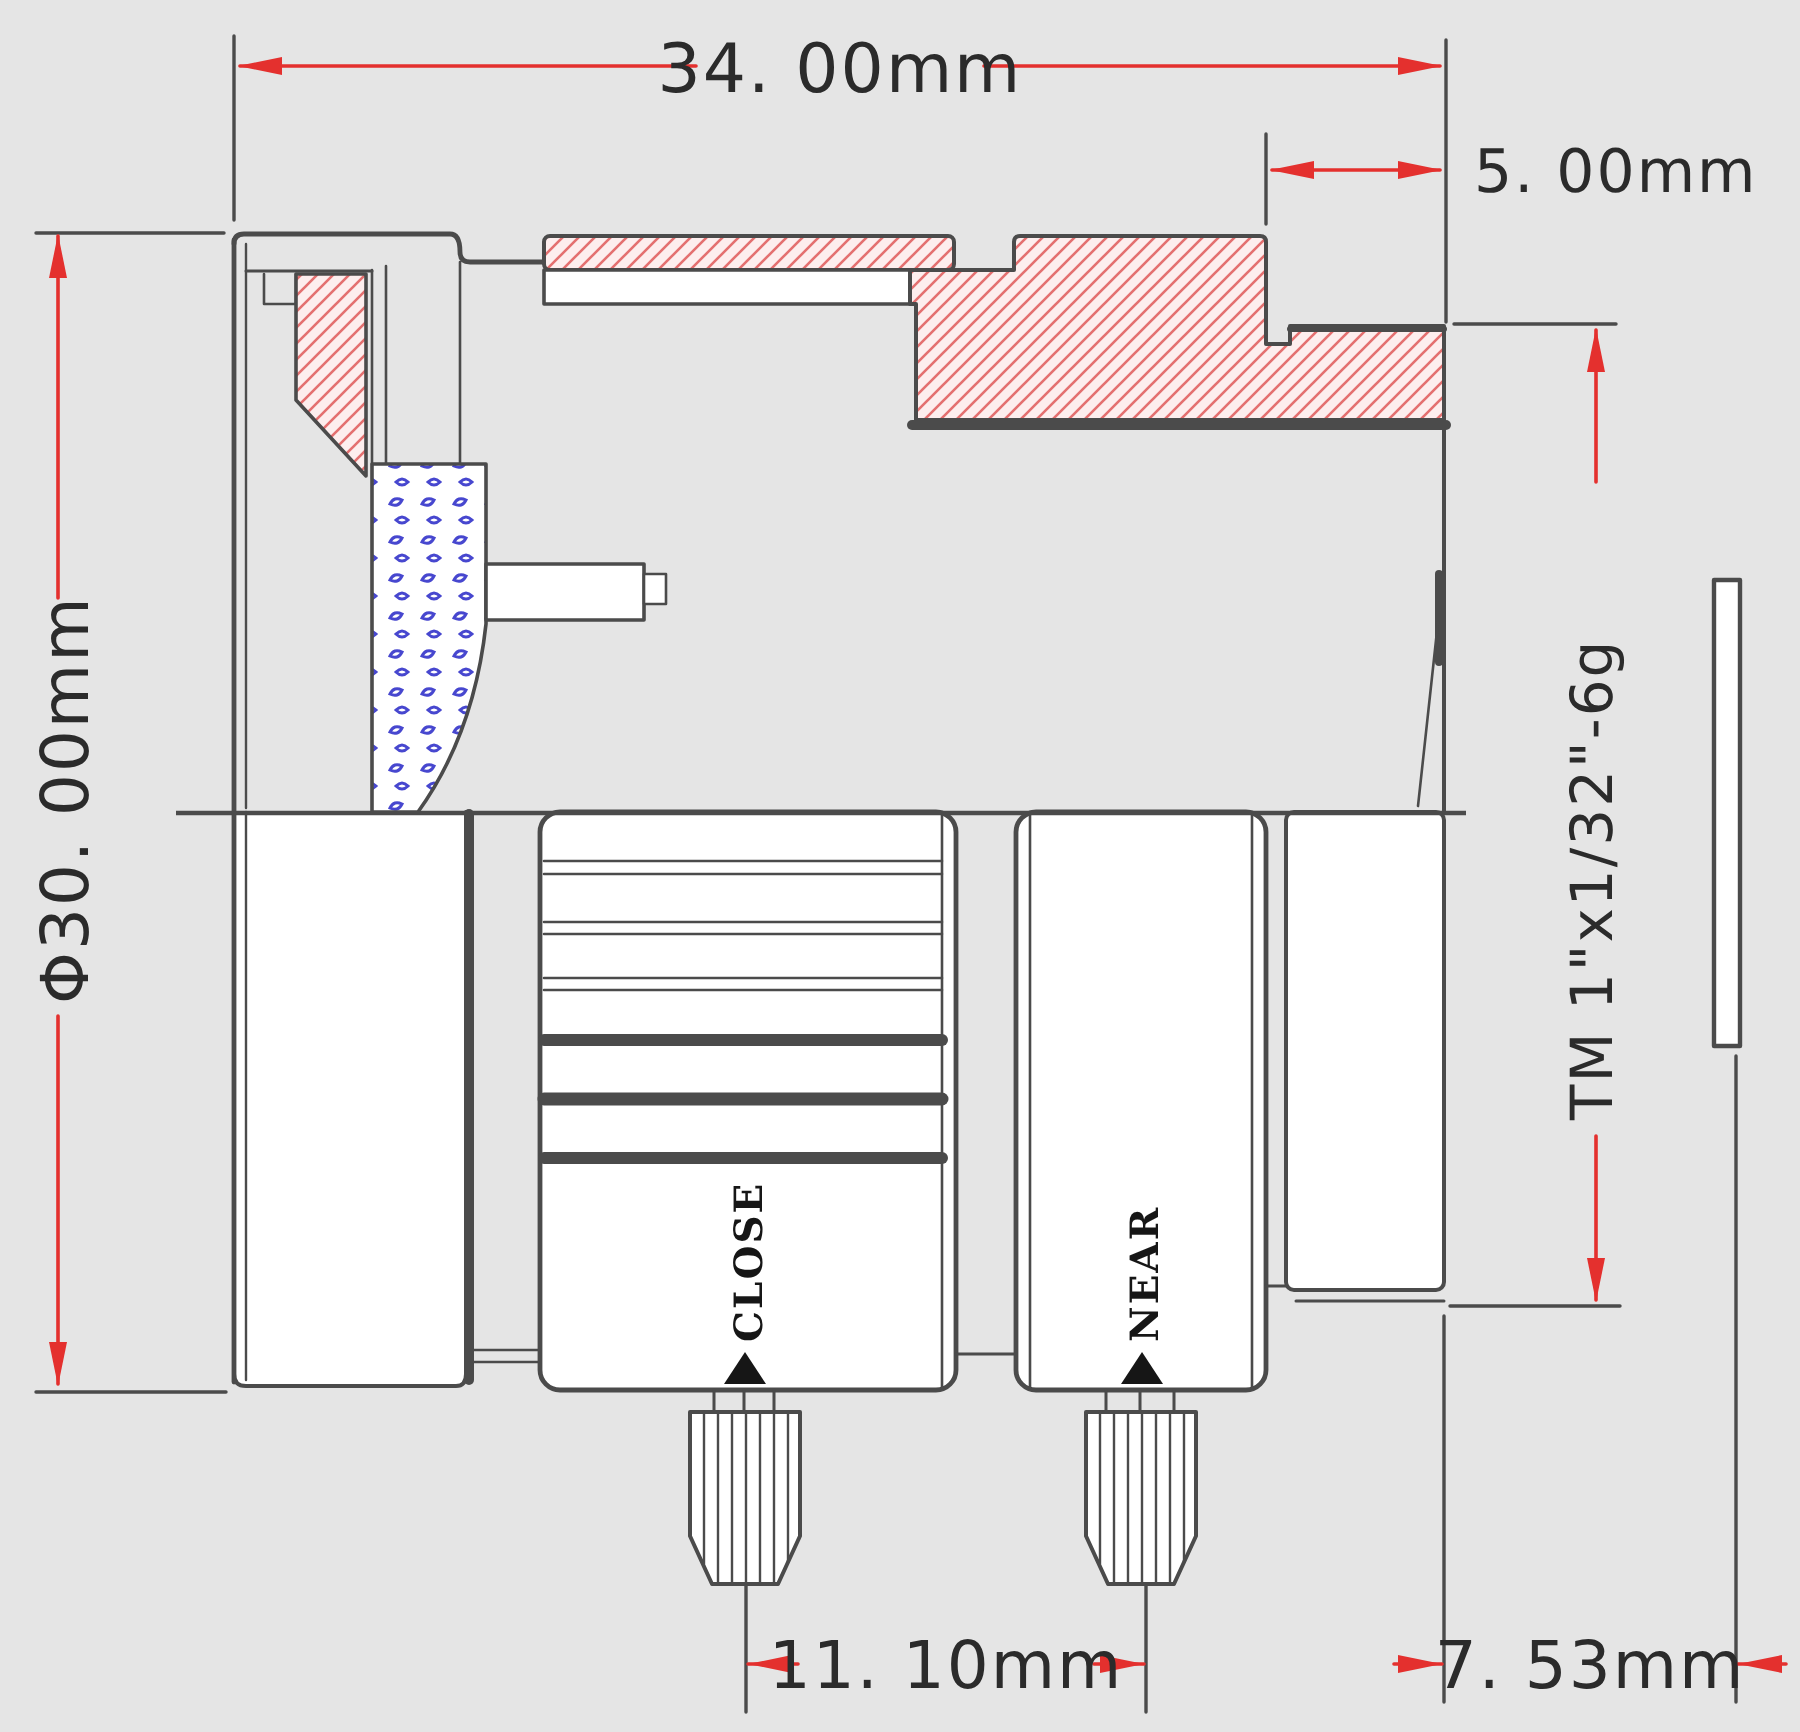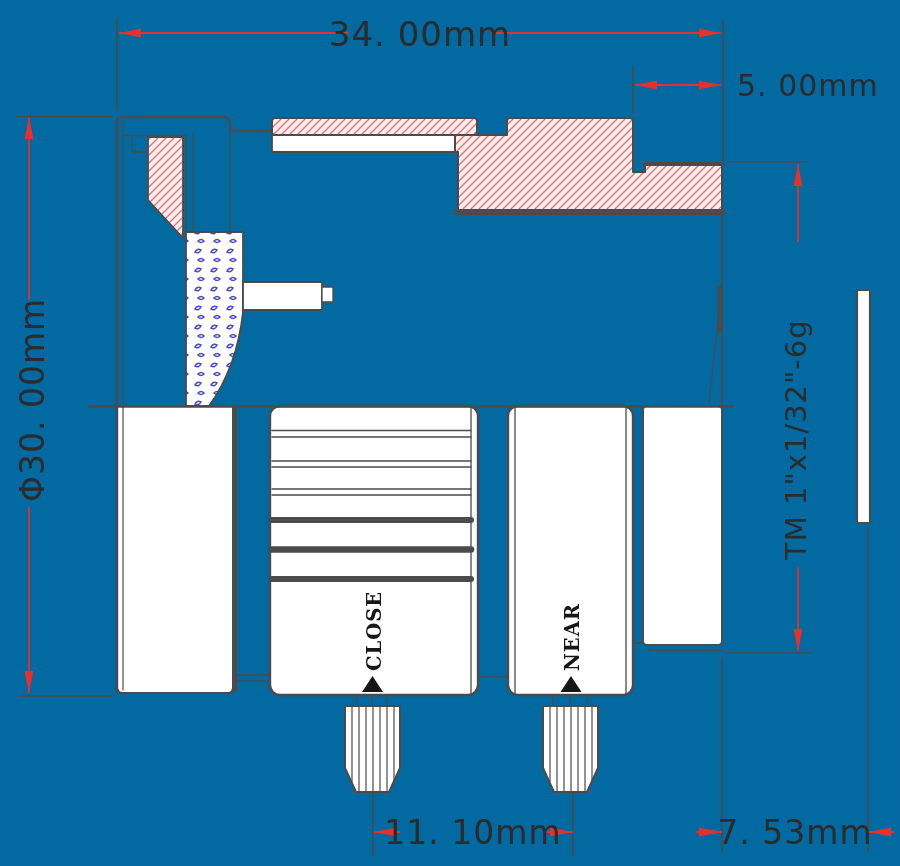--- a/index.html
+++ b/index.html
@@ -1,16 +1,16 @@
 <!DOCTYPE html>
 <html><head>
 <meta charset="utf-8">
 <style>
   html,body{margin:0;padding:0;background:#ffffff;}
-  .canvas{position:relative;width:900px;height:866px;background:#0369a1;overflow:hidden;
+  .canvas{position:relative;width:900px;height:866px;background:#e5e5e5;overflow:hidden;
           font-family:"DejaVu Sans",sans-serif;}
   svg{position:absolute;left:0;top:0;}
   text{user-select:none;}
   .dimtxt{fill:#2b2b2b;font-family:"DejaVu Sans",sans-serif;letter-spacing:1px;}
   .marktxt{fill:#161616;font-family:"DejaVu Serif","Liberation Serif",serif;font-weight:bold;letter-spacing:1px;}
 </style>
 </head>
 <body>
 
 <div class="canvas">

